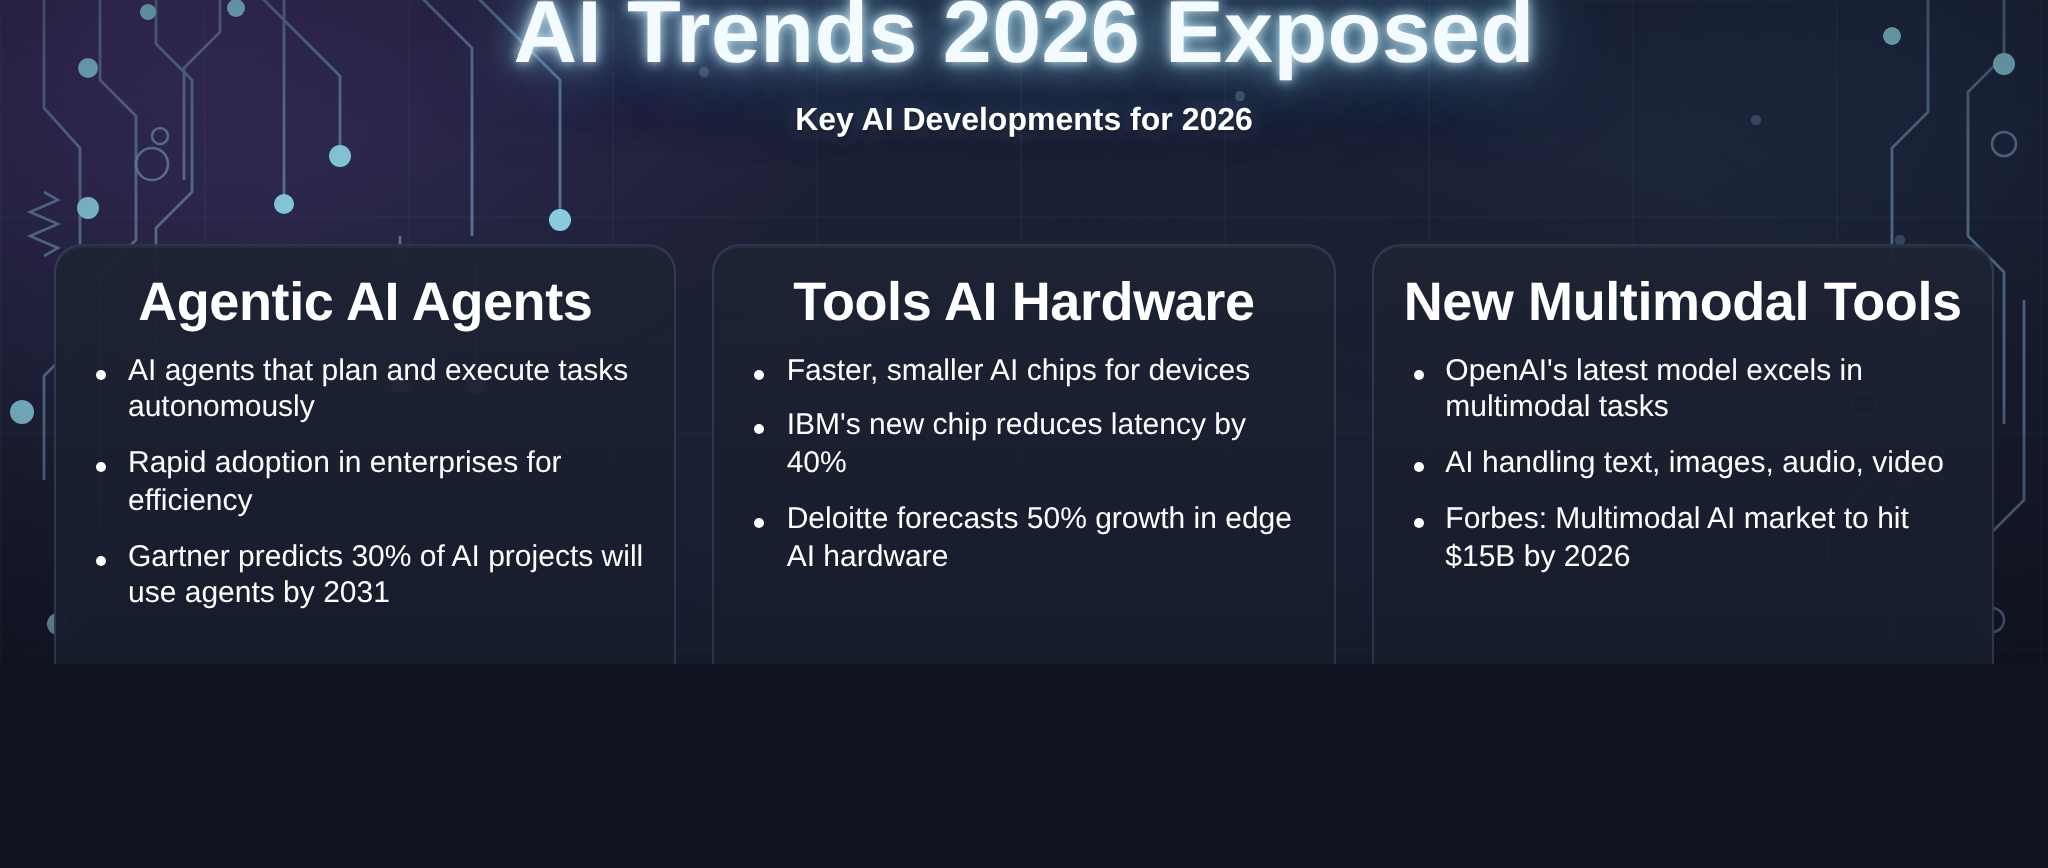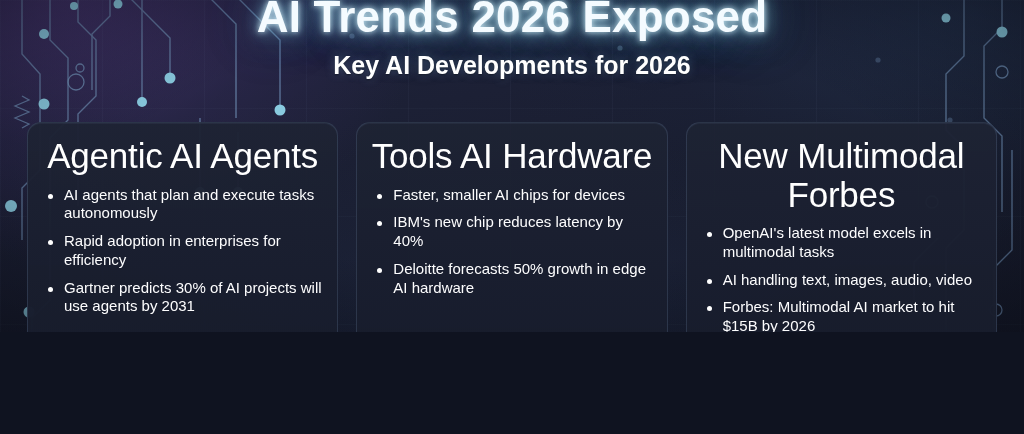--- a/index.html
+++ b/index.html
@@ -55,21 +55,21 @@
     color: #f4fbff;
     margin: 0;
     line-height: 1.05;
     text-shadow:
       0 0 6px rgba(215,245,255,0.95),
       0 0 16px rgba(150,220,245,0.75),
       0 0 34px rgba(105,190,225,0.55),
       0 0 62px rgba(70,150,200,0.40);
   }
   .subtitle {
-    font-size: 25px;
+    font-size: 16px;
     font-weight: 600;
     color: #ffffff;
     margin: 12px 0 0 0;
     line-height: 1.1;
     text-shadow: 0 0 10px rgba(140,190,225,0.35), 0 1px 2px rgba(0,0,0,0.5);
   }
 
   
   .cards {
     position: absolute;
@@ -89,22 +89,22 @@
     background: linear-gradient(180deg, rgba(30,35,52,0.97) 0%, rgba(25,30,46,0.98) 55%, rgba(22,27,42,0.99) 100%);
     border: 1px solid rgba(120,145,180,0.22);
     border-radius: 14px;
     overflow: hidden;
     box-shadow: inset 0 1px 0 rgba(170,195,230,0.06);
   }
   .card-title {
     margin: 0;
     padding: 14px 8px 0 8px;
     text-align: center;
-    font-size: 35px;
-    font-weight: 400;
+    font-size: 27px;
+    font-weight: 700;
     color: #ffffff;
     letter-spacing: -0.2px;
     line-height: 1.1;
   }
   .bullets {
     list-style: none;
     margin: 10px 0 0 0;
     padding: 0 14px 0 18px;
   }
   .bullets li {
@@ -244,21 +244,21 @@
           <line x1="32" y1="10" x2="32" y2="104" stroke="#63748f" stroke-width="1.6" opacity="0.85"></line>
           <path d="M46,104 L90,60 L176,58 L252,12 L252,104 Z" fill="url(#areafill)"></path>
           <path d="M46,104 L90,60 L176,58 L252,12" fill="none" stroke="#9fdcb2" stroke-width="2.1" stroke-linejoin="round" stroke-linecap="round"></path>
           <path d="M252,12 L243,18 L249,22 Z" fill="#9fdcb2"></path>
           <line x1="252" y1="12" x2="252" y2="104" stroke="#6fae84" stroke-width="1.2" opacity="0.6"></line>
         </svg>
       </div>
     </div>
 
     <div class="card">
-      <h2 class="card-title">New Multimodal Forbes</h2>
+      <h2 class="card-title">New Multimodal Tools</h2>
       <ul class="bullets">
         <li>OpenAI's latest model excels in multimodal tasks</li>
         <li>AI handling text, images, audio, video</li>
         <li>Forbes: Multimodal AI market to hit $15B by 2026</li>
       </ul>
       <div class="viz">
         <svg viewBox="0 0 312 104">
           <g transform="translate(156,76)">
 
             <path d="M0,0 L0,-66 A66,66 0 0,1 64.84,-12.23 Z" fill="#3f9fc4"></path>

